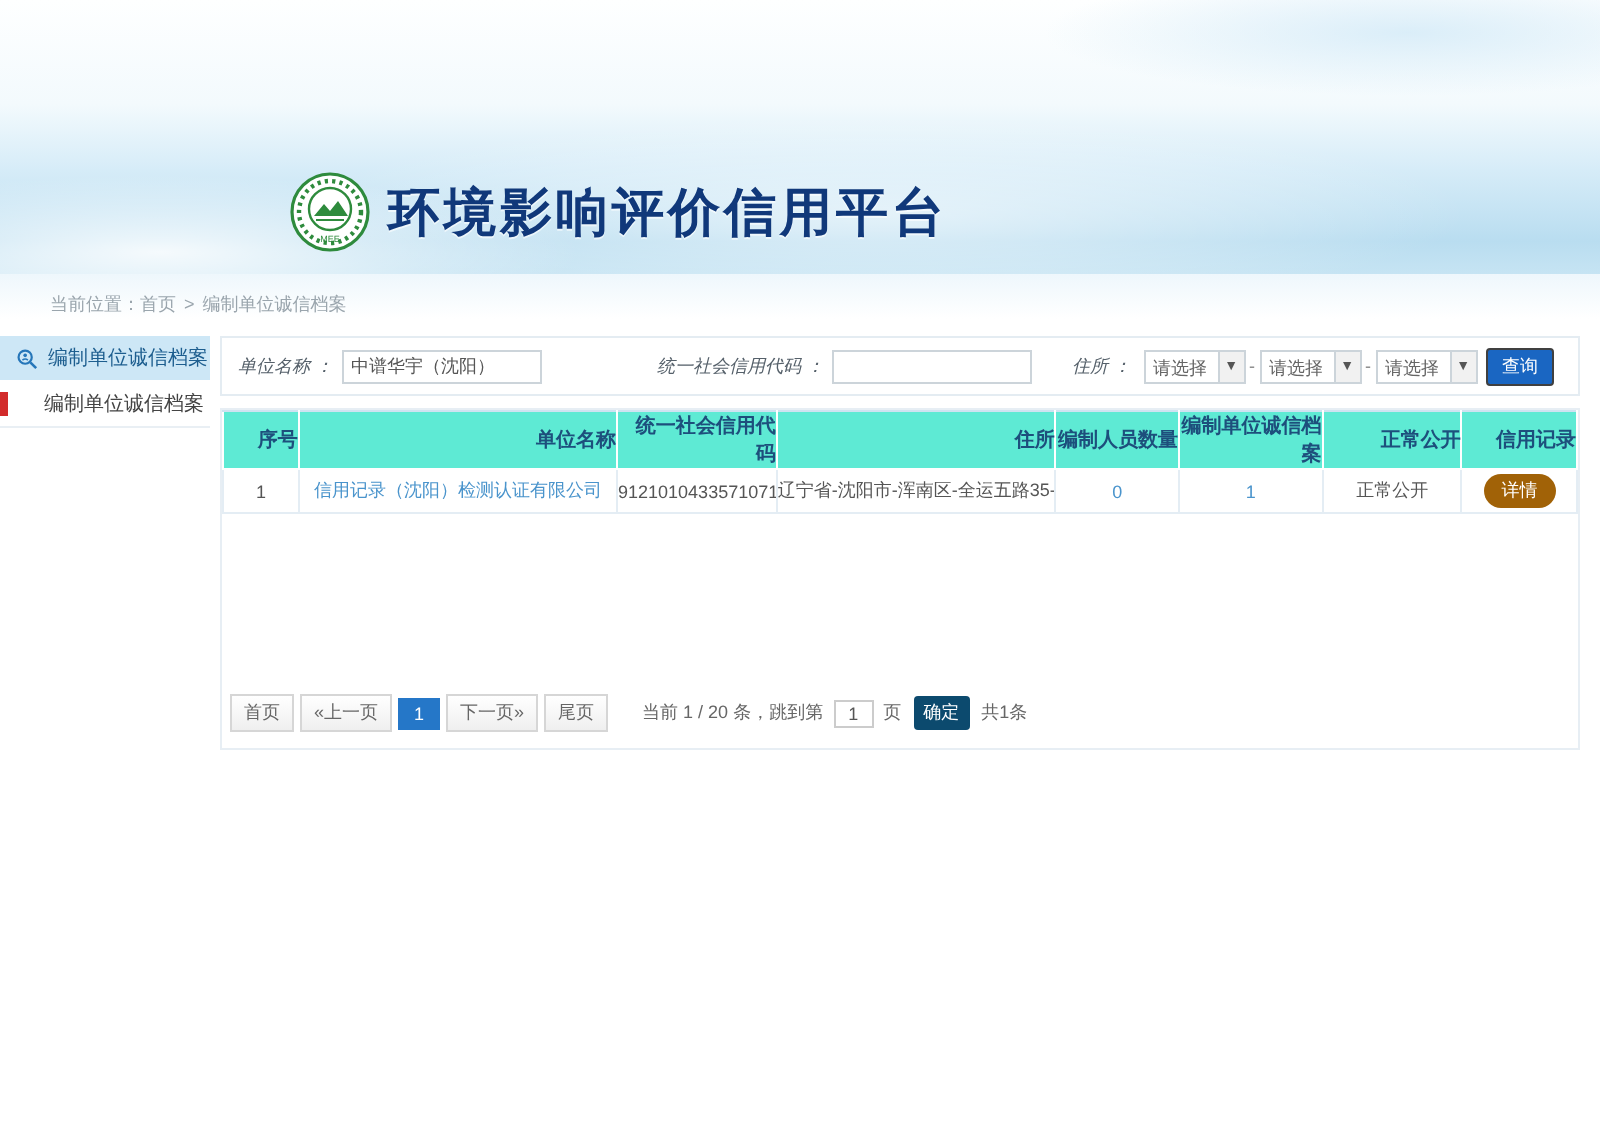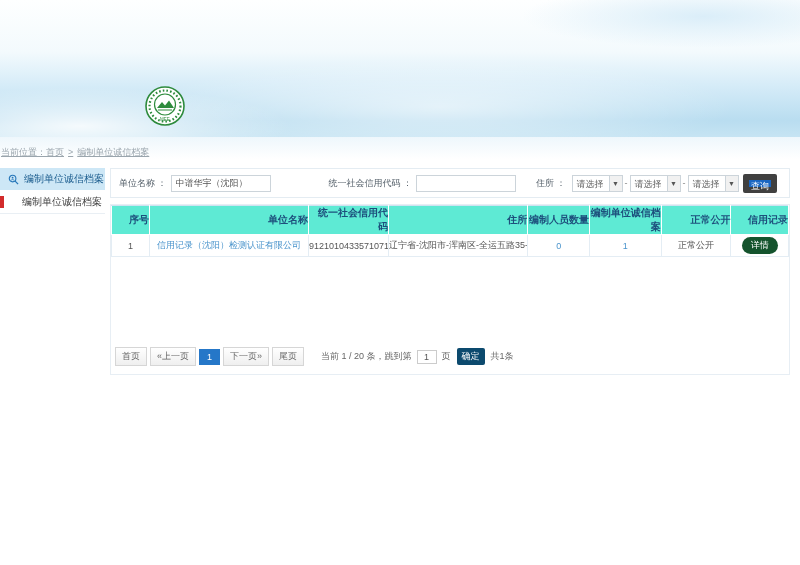--- a/index.html
+++ b/index.html
@@ -13,64 +13,64 @@
       radial-gradient(ellipse 300px 55px at 10% 92%, rgba(255,255,255,.85), rgba(255,255,255,0) 70%),
       radial-gradient(ellipse 420px 70px at 55% 78%, rgba(255,255,255,.55), rgba(255,255,255,0) 70%),
       linear-gradient(180deg,#feffff 0%,#f3fafd 38%,#d6ecf8 62%,#b9ddf0 88%,#c6e4f3 100%);
   }
   .brand { position:absolute; left:145px; top:86px; display:flex; align-items:center; gap:9px; }
   .logo-svg { display:block; }
   .site-title { font-size:26px; font-weight:bold; color:#10387a; letter-spacing:2px;
     text-shadow:0 1px 0 rgba(255,255,255,.6); white-space:nowrap; }
 
   
-  .breadcrumb { height:28px; padding:9px 0 0 1px; font-size:9px; color:#9aa5ad;
-    background:linear-gradient(180deg,#eef7fc, #ffffff 80%); white-space:nowrap;text-decoration:underline; }
+  .breadcrumb { height:28px; padding:9px 0 0 25px; font-size:9px; color:#9aa5ad;
+    background:linear-gradient(180deg,#eef7fc, #ffffff 80%); white-space:nowrap; }
   .breadcrumb a { color:#9aa5ad; text-decoration:none; }
   .breadcrumb .sep { margin:0 4px; }
 
   
   .content { display:flex; align-items:flex-start; margin-top:3px; }
   .sidebar { width:105px; flex-shrink:0; }
   .sidebar-header { height:23px; background:#cde7f6; display:flex; align-items:center;
     gap:5px; padding-left:8px; font-size:10px; color:#1d5e8f; cursor:pointer;
     border-bottom:1px solid #ffffff; }
   .sidebar-item { position:relative; height:23px; background:#ffffff; display:flex;
     align-items:center; padding-left:22px; font-size:10px; color:#444; cursor:pointer;
     border-bottom:1px solid #e9eff4; }
   .red-marker { position:absolute; left:0; top:5px; width:4px; height:12px; background:#d22b2b; }
 
   .main { flex:1; margin-left:5px; margin-right:10px; }
 
   
   .search-box { height:30px; border:1px solid #e4ecf2; display:flex; align-items:center;
     font-size:9px; color:#55606a; padding:0 8px; margin-bottom:6px; white-space:nowrap; }
-  .search-box label { margin-right:4px; }
+  .search-box label { margin-right:4px;font-style:italic; }
   .lbl-credit { margin-left:58px; }
   .lbl-addr { margin-left:20px; }
   .txt-input { width:100px; height:17px; border:1px solid #ccd4da; font-size:9px;
     padding:0 4px; color:#555; outline:none; }
   .fake-select { width:51px; height:17px; border:1px solid #ccd4da; background:#fff;
     display:flex; align-items:stretch; cursor:pointer; margin:0 2px; }
   .fake-select .sel-text { flex:1; font-size:9px; color:#666; padding:2px 0 0 4px; overflow:hidden; }
   .fake-select .sel-arrow { width:13px; background:#f1f1f1; border-left:1px solid #ccd4da;
     font-size:7px; color:#555; display:flex; align-items:center; justify-content:center; }
   .dash { color:#888; }
   .btn-query { margin-left:auto; margin-right:4px; width:34px; height:19px; background:#1a66c2;
-    color:#fff; border:6px solid #404040; font-size:9px; cursor:pointer; border-radius:2px; }
+    color:#fff; border:1px solid #404040; font-size:9px; cursor:pointer; border-radius:2px; }
 
   
   .results-box { border:1px solid #e7eef4; }
   table.grid { width:100%; border-collapse:collapse; table-layout:fixed; }
   table.grid th { background:#5eead4; color:#1d4f7c; font-size:10px; font-weight:bold;
     height:20px; border:1px solid #ffffff; border-top:1px solid #cfe3f1;text-align:right; }
   table.grid td { height:22px; font-size:9px; color:#555; text-align:center;
     border:1px solid #e4edf4; background:#fff; overflow:hidden; white-space:nowrap; }
   td.link, a.cell-link { color:#4a94cc; text-decoration:none; cursor:pointer; }
-  .btn-detail { background:#14532d; color:#fff; border:none; font-size:9px;
+  .btn-detail { background:#a16207; color:#fff; border:none; font-size:9px;
     padding:2px 9px; border-radius:9px; cursor:pointer; }
   .spacer { height:86px; background:#fff; }
 
   
   .pagination { display:flex; align-items:center; gap:3px; padding:4px 6px 8px 4px;
     font-size:9px; color:#666; background:#fff; white-space:nowrap; }
   .pg-btn { border:1px solid #d6d6d6; background:linear-gradient(180deg,#ffffff,#efefef);
     color:#666; font-size:9px; padding:2px 6px; cursor:pointer; }
   .pg-active { background:#2577c8; color:#fff; padding:2px 7px; font-size:9px;
     border:1px solid #2577c8; }
@@ -86,20 +86,21 @@
 <div class="banner">
   <div class="brand">
     <svg class="logo-svg" width="40" height="40" viewBox="0 0 40 40">
       <circle cx="20" cy="20" r="19" fill="#ffffff" stroke="#2e8b3d" stroke-width="1.6"></circle>
       <circle cx="20" cy="20" r="15.5" fill="none" stroke="#2e8b3d" stroke-width="2.2" stroke-dasharray="1.6 2.1"></circle>
       <circle cx="20" cy="18.5" r="10.5" fill="none" stroke="#2e8b3d" stroke-width="1.2"></circle>
       <path d="M12 22 l5 -6 l3 3.5 l4 -5 l5 7.5 z" fill="#2e8b3d"></path>
       <path d="M13 24 h14" stroke="#2e8b3d" stroke-width="1"></path>
       <text x="20" y="35" text-anchor="middle" font-size="4.5" fill="#2e8b3d" font-family="Liberation Sans, sans-serif">MEE</text>
     </svg>
+    <div class="site-title">环境影响评价信用平台</div>
   </div>
 </div>
 
 <div class="breadcrumb">
   <span>当前位置：</span><a href="#">首页</a><span class="sep">&gt;</span><span>编制单位诚信档案</span>
 </div>
 
 <div class="content">
 
   <div class="sidebar">

